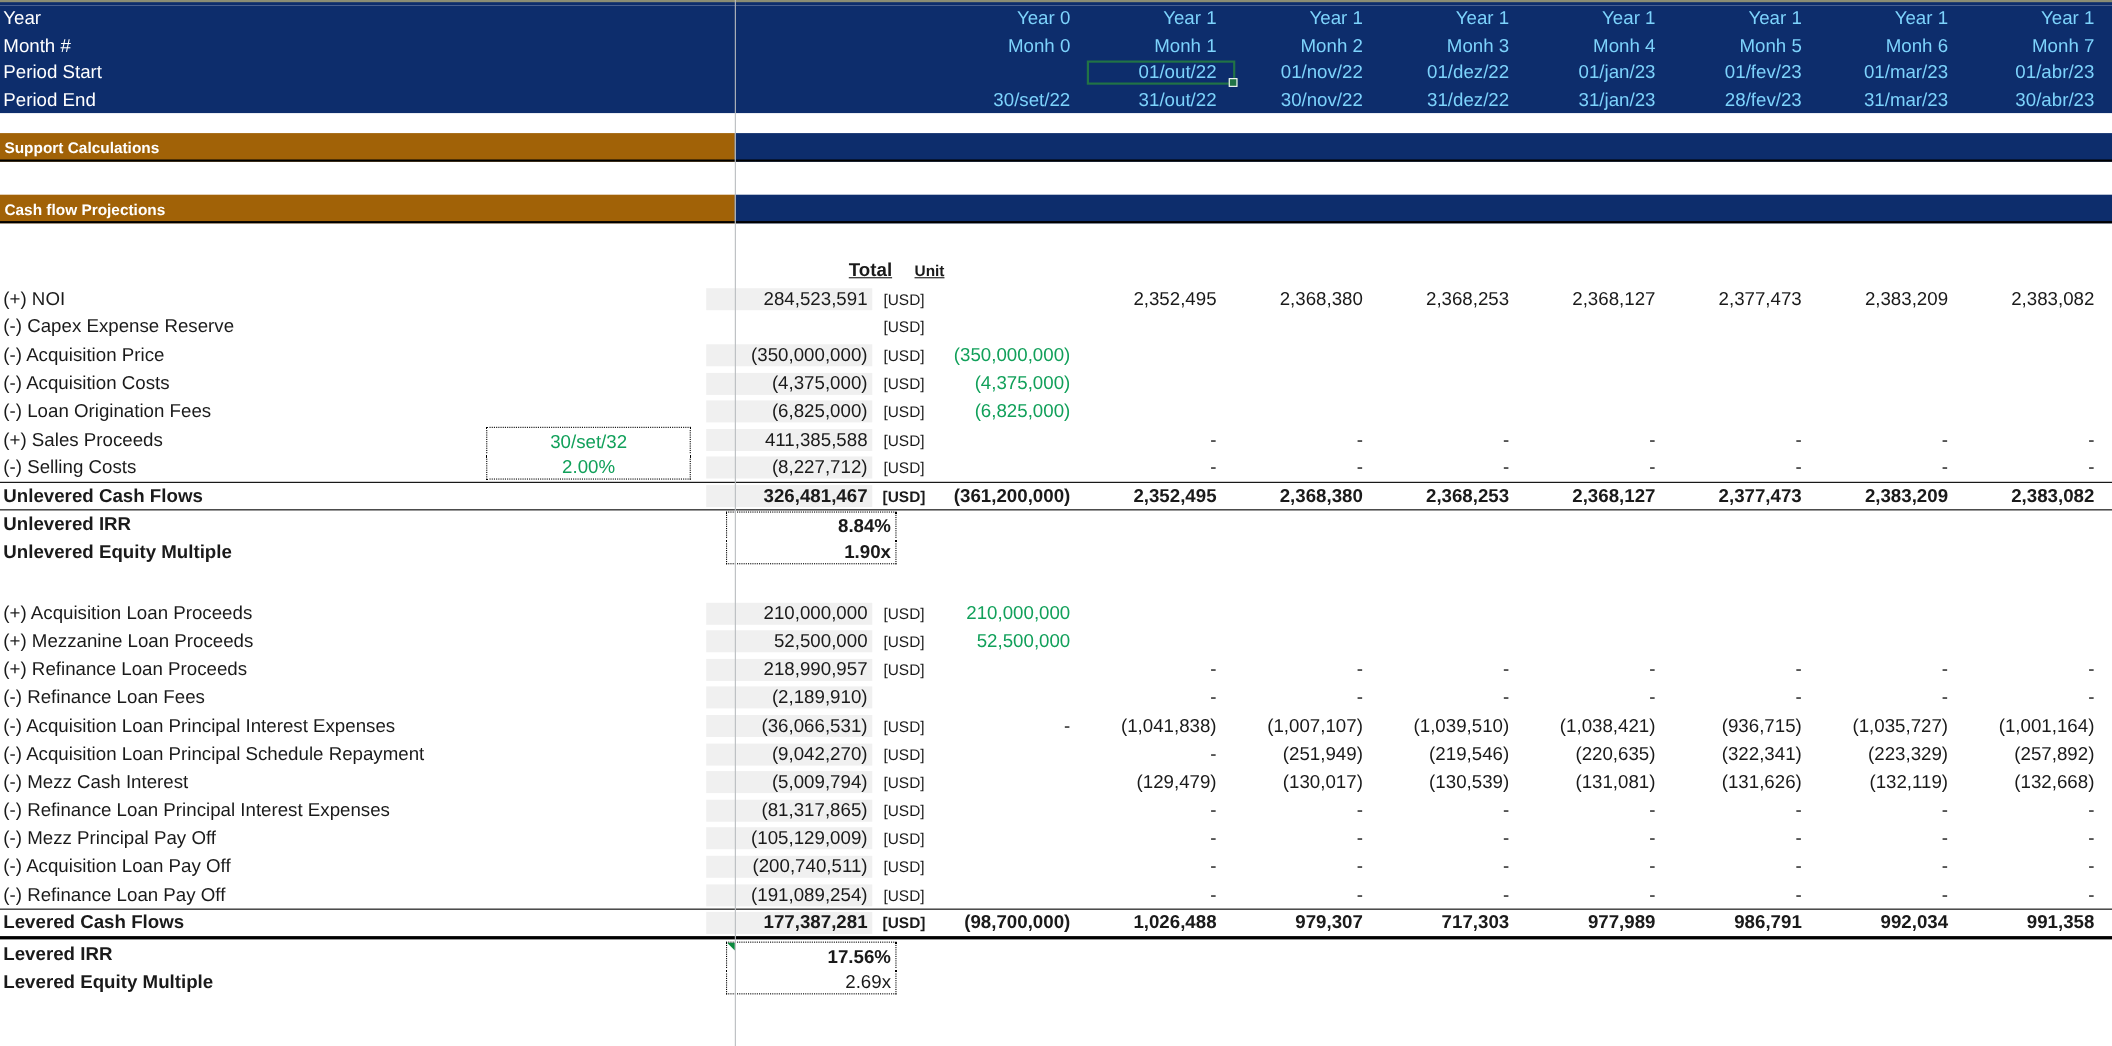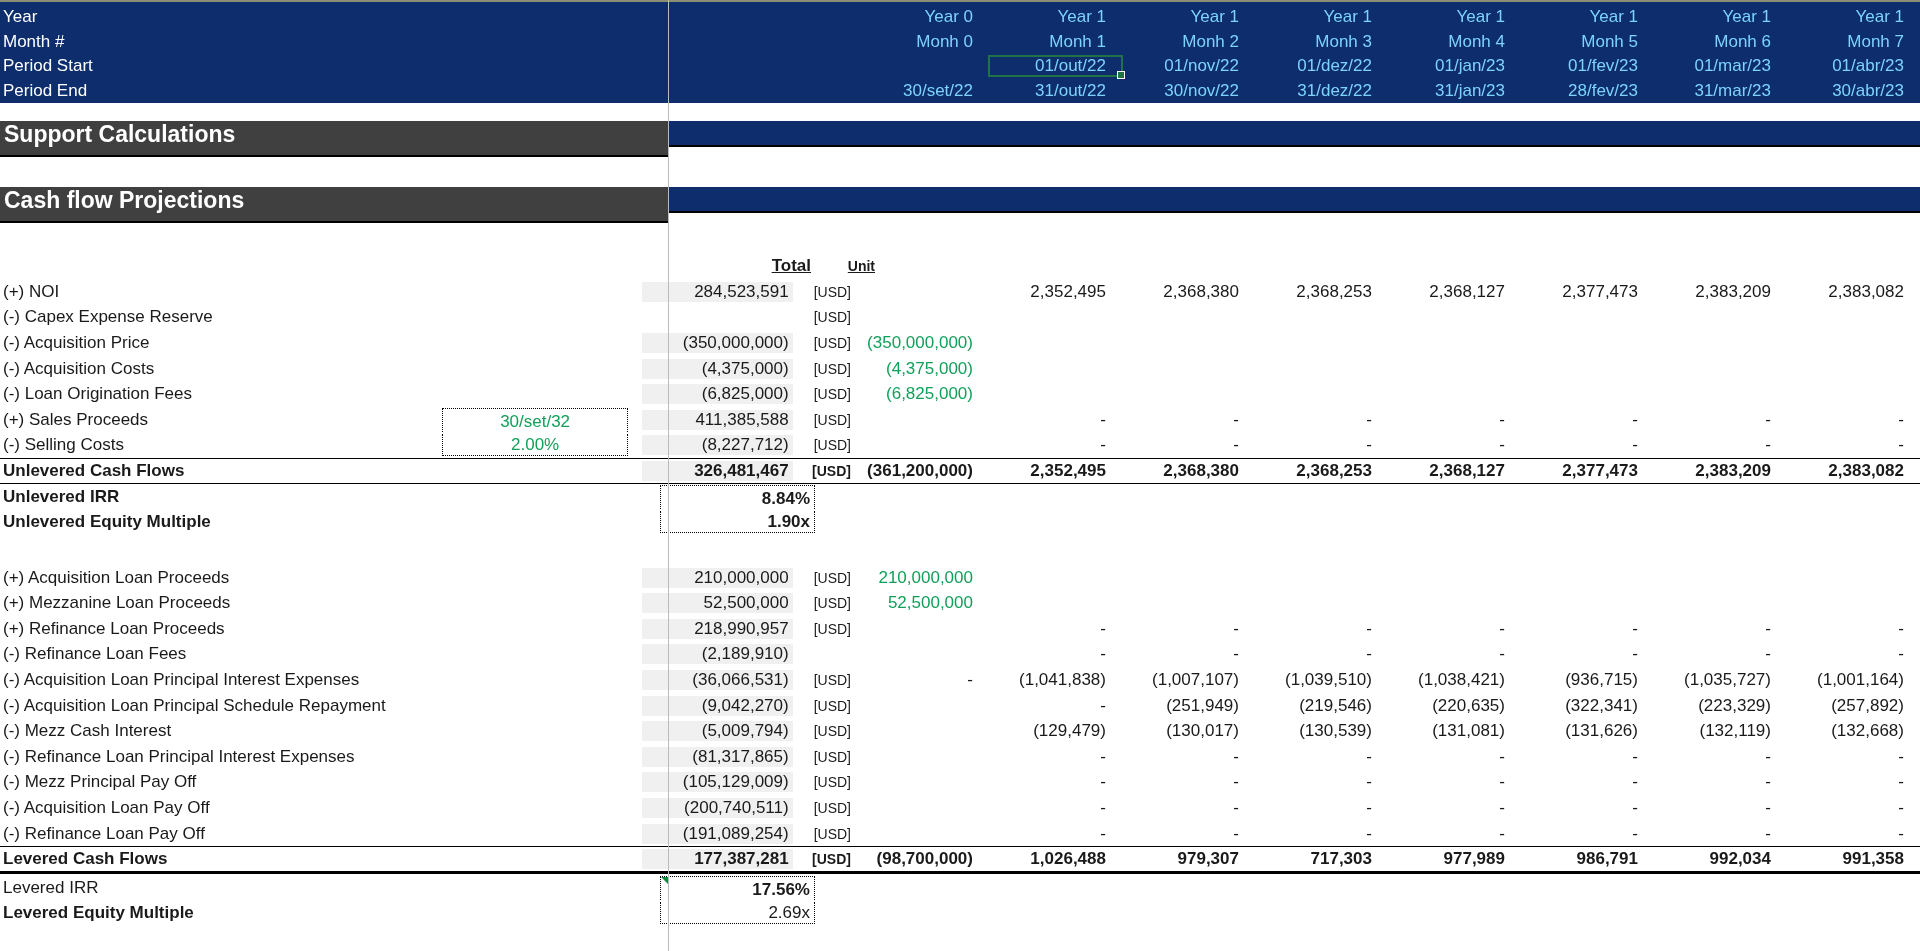--- a/index.html
+++ b/index.html
@@ -10,39 +10,39 @@
     color:#1a1a1a;
     -webkit-font-smoothing:antialiased;
   }
   .sheet{position:relative;width:1920px;height:951px;}
 
   
   .row{display:flex;align-items:center;height:25.6px;box-sizing:border-box;}
   .lbl{width:455px;padding-left:3px;box-sizing:border-box;white-space:nowrap;overflow:hidden;}
   .inputcol{width:205px;box-sizing:border-box;text-align:center;padding-right:14px;}
   .total{width:155px;box-sizing:border-box;text-align:right;padding-right:4px;}
-  .unit{width:65px;box-sizing:border-box;text-align:right;padding-right:5px;font-size:14px;}
+  .unit{width:65px;box-sizing:border-box;text-align:center;padding-right:5px;font-size:14px;}
   .cells{display:flex;flex:1 1 auto;}
   .c{width:133px;box-sizing:border-box;text-align:right;padding-right:16px;white-space:nowrap;}
 
   
   .navy-head{background:#0d2d6c;color:#ffffff;}
   .navy-head .row{height:24.6px;}
   .navy-head .lbl{color:#ffffff;}
   .navy-head .c{color:#7dd3fc;}
   .topstrip{height:3px;background:#0d2d6c;border-top:2px solid #8b8d74;}
 
   
   .vdiv{position:absolute;left:668px;top:0;width:1px;height:110px;background:#b9bcbf;z-index:5;}
   .vdiv2{position:absolute;left:668px;top:110px;width:1px;height:841px;background:#b9bcbf;z-index:5;}
 
   
   .section{
-    background:#404040;color:#ffffff;font-weight:bold;font-size:23px;
-    height:36px;line-height:26px;padding-left:4px;box-sizing:border-box;
+    background:#a16207;color:#ffffff;font-weight:bold;font-size:14px;
+    height:26px;line-height:26px;padding-left:4px;box-sizing:border-box;
     border-bottom:2px solid #000;
   }
   .section-wrap{display:flex;}
   .section-left{width:668px;box-sizing:border-box;}
   .section-right{flex:1;background:#0d2d6c;border-bottom:2px solid #000;height:26px;box-sizing:border-box;}
   .spacer{height:18px;background:#fff;}
   .spacer-m{height:30px;background:#fff;}
 
   
   .green{color:#11a05a;}
@@ -532,21 +532,21 @@
       <div class="c">979,307</div>
       <div class="c">717,303</div>
       <div class="c">977,989</div>
       <div class="c">986,791</div>
       <div class="c">992,034</div>
       <div class="c">991,358</div>
     </div>
   </div>
 
   <div class="row" style="margin-top:3px;">
-    <div class="lbl" style="font-weight:normal;">Levered IRR</div>
+    <div class="lbl" style="font-weight:bold;">Levered IRR</div>
     <div class="inputcol"></div>
     <div class="total dotted-top relwrap" style="font-weight:bold;padding-top:3px;">
       <span class="cmt"></span>
       <span>17.56%</span>
     </div>
     <div class="unit"></div>
     <div class="cells"></div>
   </div>
 
   <div class="row">

